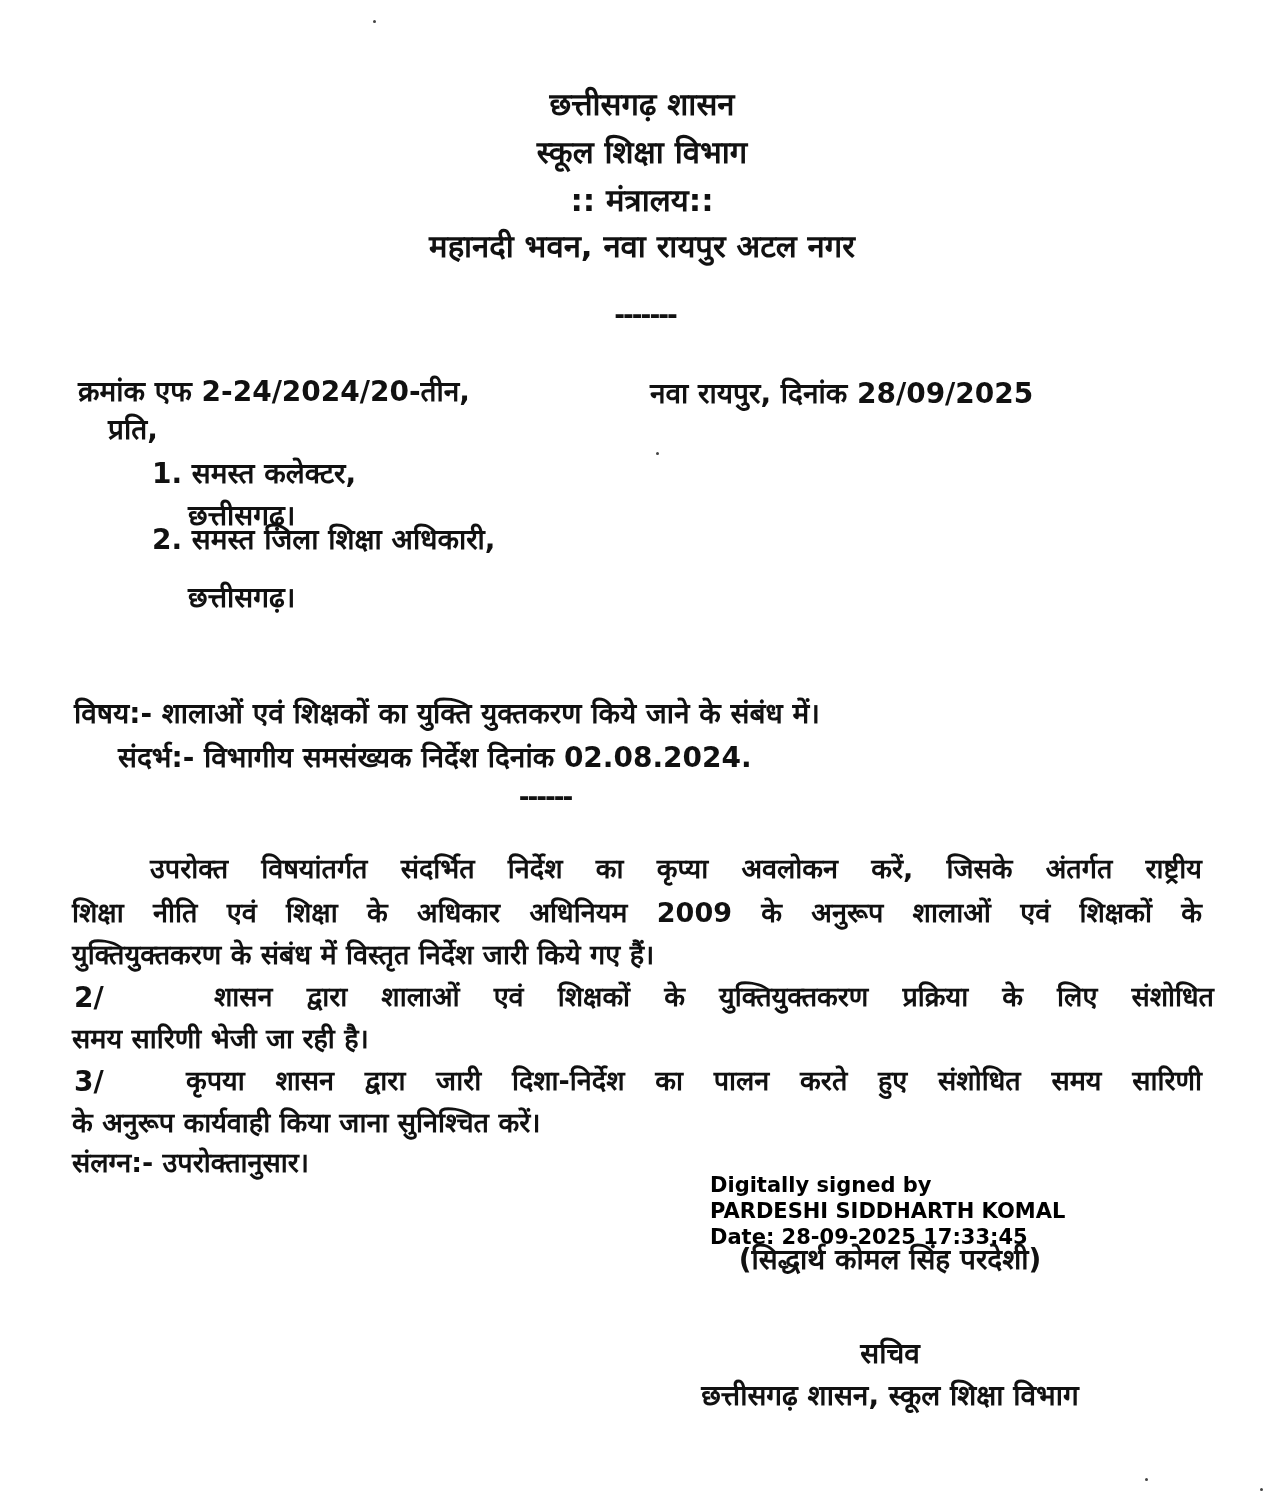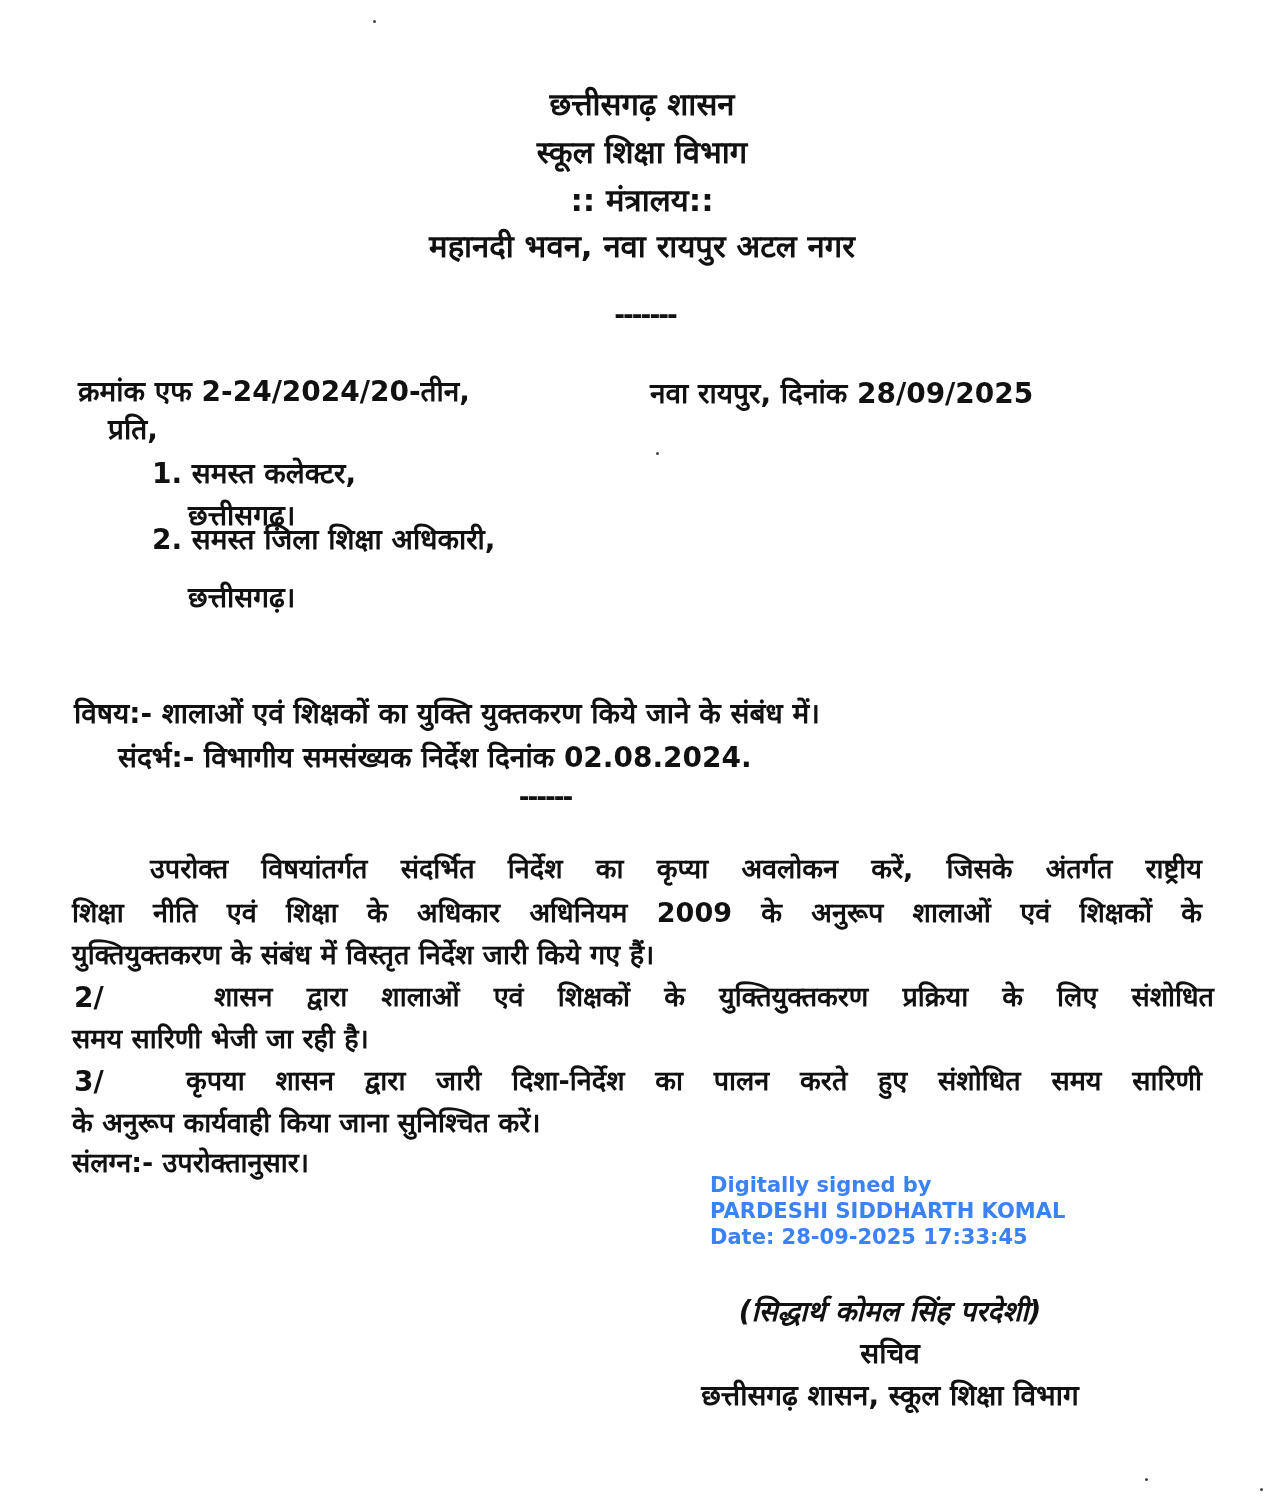--- a/index.html
+++ b/index.html
@@ -7,21 +7,21 @@
     width: 1284px; height: 1504px; position: relative; overflow: hidden;
     color: #111111;
     font-family: "DejaVu Sans", "Liberation Sans", sans-serif;
   }
   .abs { position: absolute; white-space: nowrap; }
   .hdr { left: 0; width: 1284px; text-align: center; font-size: 31px; line-height: 40px; font-weight: bold; }
   .sep { text-align: center; font-size: 26px; font-weight: bold; letter-spacing: -2px; }
   .t28 { font-size: 28px; line-height: 40px; font-weight: bold; }
   .body-line { font-size: 27px; line-height: 38px; left: 72px; width: 1130px; font-weight: bold; }
   .just { text-align: justify; text-align-last: justify; }
-  .sig-en { font-family: "DejaVu Sans", sans-serif; font-size: 21px; line-height: 26px; font-weight: bold; color: #3b82f6; }
+  .sig-en { font-family: "DejaVu Sans", sans-serif; font-size: 21px; line-height: 26px; font-weight: bold; color: #000000; }
   .speck { position: absolute; background: #444; border-radius: 50%; }
 </style>
 </head>
 <body>
 
 <div class="abs hdr" style="top:84px;">छत्तीसगढ़ शासन</div>
 <div class="abs hdr" style="top:132px;">स्कूल शिक्षा विभाग</div>
 <div class="abs hdr" style="top:180px;">:: मंत्रालय::</div>
 <div class="abs hdr" style="top:226px;">महानदी भवन, नवा रायपुर अटल नगर</div>
 <div class="abs sep" style="top:300px; left:595px; width:100px;">-------</div>
@@ -50,20 +50,20 @@
 <div class="abs t28" style="top:1062px; left:74px;">3/</div>
 <div class="abs body-line just" style="top:1062px; left:186px; width:1016px;">कृपया शासन द्वारा जारी दिशा-निर्देश का पालन करते हुए संशोधित समय सारिणी</div>
 <div class="abs body-line" style="top:1104px;">के अनुरूप कार्यवाही किया जाना सुनिश्चित करें।</div>
 
 <div class="abs body-line" style="top:1144px;">संलग्न:- उपरोक्तानुसार।</div>
 
 <div class="abs sig-en" style="top:1172px; left:710px;">Digitally signed by</div>
 <div class="abs sig-en" style="top:1198px; left:710px;">PARDESHI SIDDHARTH KOMAL</div>
 <div class="abs sig-en" style="top:1224px; left:710px;">Date: 28-09-2025 17:33:45</div>
 
-<div class="abs t28" style="top:1292px; left:640px; width:500px; text-align:center;font-style:italic;">(सिद्धार्थ कोमल सिंह परदेशी)</div>
+<div class="abs t28" style="top:1240px; left:640px; width:500px; text-align:center;">(सिद्धार्थ कोमल सिंह परदेशी)</div>
 <div class="abs t28" style="top:1334px; left:640px; width:500px; text-align:center;">सचिव</div>
 <div class="abs t28" style="top:1376px; left:640px; width:500px; text-align:center;">छत्तीसगढ़ शासन, स्कूल शिक्षा विभाग</div>
 
 <div class="speck" style="left:373px; top:20px; width:3px; height:3px;"></div>
 <div class="speck" style="left:656px; top:452px; width:3px; height:3px;"></div>
 <div class="speck" style="left:1145px; top:1478px; width:3px; height:3px;"></div>
 <div class="speck" style="left:1260px; top:1488px; width:3px; height:3px;"></div>
 
 </body></html>

